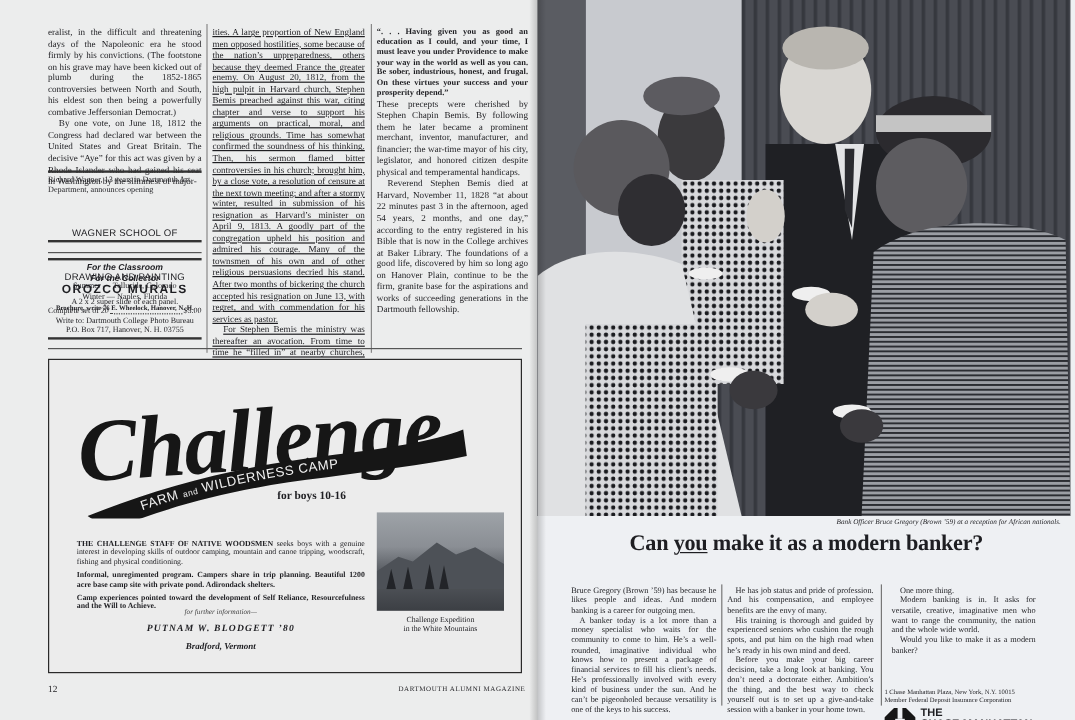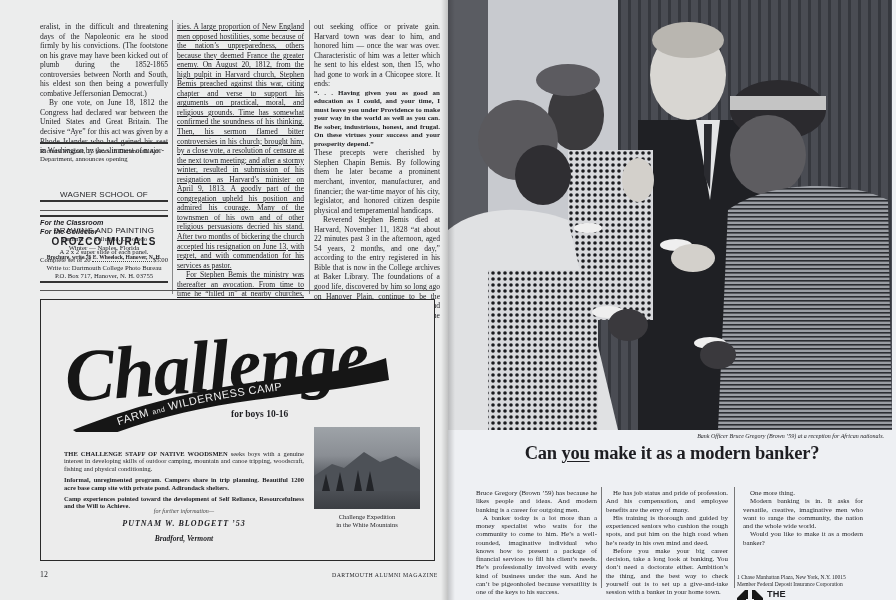--- a/index.html
+++ b/index.html
@@ -22,21 +22,21 @@
 
   .rule { position: absolute; height: 1px; background: #555; }
   .rule.thick { height: 2px; background: #333; }
 
   .ad-wagner { position: absolute; left: 40px; top: 147px; width: 128px; font-size: 6.8px; line-height: 8.2px; text-align: left; }
   .ad-wagner .hd { font-family: "Liberation Sans", sans-serif; font-size: 8px; line-height: 9px; text-align: center; letter-spacing: 0.2px; margin-top: 27px; }
   .ad-wagner .c { text-align: center; }
   .ad-wagner .b { font-size: 5.6px; font-weight: bold; text-align: center; margin-top: 1px; }
 
   .ad-orozco { position: absolute; left: 40px; top: 219px; width: 128px; font-size: 6.7px; line-height: 8px; }
-  .ad-orozco .it { font-family: "Liberation Sans", sans-serif; font-style: italic; font-weight: bold; font-size: 7.2px; line-height: 8.6px; text-align: left; }
+  .ad-orozco .it { font-family: "Liberation Sans", sans-serif; font-style: italic; font-weight: bold; font-size: 7.2px; line-height: 8.6px; text-align: center; }
   .ad-orozco .big { font-family: "Liberation Sans", sans-serif; font-weight: bold; font-size: 10px; line-height: 12px; text-align: center; letter-spacing: 1.2px; }
   .ad-orozco .c { text-align: center; }
   .ad-orozco .row { display: flex; justify-content: space-between; }
   .ad-orozco .dots { flex: 1; border-bottom: 1px dotted #444; margin: 0 1px 2px; }
 
   .ad-camp { position: absolute; left: 40px; top: 299px; width: 395px; height: 262px; border: 1.5px solid #2a2a2a; background: #ececec; }
   .camp-logo { position: absolute; left: 10px; top: 2px; width: 360px; height: 130px; }
   .camp-boys { position: absolute; left: 190px; top: 109px; font-size: 9.5px; font-weight: bold; }
   .camp-photo { position: absolute; left: 273px; top: 127px; width: 106px; height: 82px; background: linear-gradient(180deg,#9ea3a8 0%, #8a8e94 35%, #585c62 60%, #3c3f44 100%); overflow: hidden; }
   .camp-photo .mtn { position: absolute; left: 0; bottom: 18px; width: 106px; height: 45px; }
@@ -82,21 +82,20 @@
       <p>eralist, in the difficult and threatening days of the Napoleonic era he stood firmly by his convictions. (The footstone on his grave may have been kicked out of plumb during the 1852-1865 controversies between North and South, his eldest son then being a powerfully combative Jeffersonian Democrat.)</p>
       <p class="ind">By one vote, on June 18, 1812 the Congress had declared war between the United States and Great Britain. The decisive “Aye” for this act was given by a Rhode Islander who had gained his seat in Washington by the slimmest of major-</p>
     </div>
 
     <div class="col col2">
       <p>ities. A large proportion of New England men opposed hostilities, some because of the nation’s unpreparedness, others because they deemed France the greater enemy. On August 20, 1812, from the high pulpit in Harvard church, Stephen Bemis preached against this war, citing chapter and verse to support his arguments on practical, moral, and religious grounds. Time has somewhat confirmed the soundness of his thinking. Then, his sermon flamed bitter controversies in his church; brought him, by a close vote, a resolution of censure at the next town meeting; and after a stormy winter, resulted in submission of his resignation as Harvard’s minister on April 9, 1813. A goodly part of the congregation upheld his position and admired his courage. Many of the townsmen of his own and of other religious persuasions decried his stand. After two months of bickering the church accepted his resignation on June 13, with regret, and with commendation for his services as pastor.</p>
       <p class="ind">For Stephen Bemis the ministry was thereafter an avocation. From time to time he “filled in” at nearby churches, but he devoted most of his time to husbandry, farming his acres, helping to educate the young, working for civic betterment, and engaging in politics with-</p>
     </div>
 
     <div class="col col3">
-      <p>out seeking office or private gain. Harvard town was dear to him, and honored him — once the war was over. Characteristic of him was a letter which he sent to his eldest son, then 15, who had gone to work in a Chicopee store. It ends:</p>
       <p class="quote">“. . . Having given you as good an education as I could, and your time, I must leave you under Providence to make your way in the world as well as you can. Be sober, industrious, honest, and frugal. On these virtues your success and your prosperity depend.”</p>
       <p>These precepts were cherished by Stephen Chapin Bemis. By following them he later became a prominent merchant, inventor, manufacturer, and financier; the war-time mayor of his city, legislator, and honored citizen despite physical and temperamental handicaps.</p>
       <p class="ind">Reverend Stephen Bemis died at Harvard, November 11, 1828 “at about 22 minutes past 3 in the afternoon, aged 54 years, 2 months, and one day,” according to the entry registered in his Bible that is now in the College archives at Baker Library. The foundations of a good life, discovered by him so long ago on Hanover Plain, continue to be the firm, granite base for the aspirations and works of succeeding generations in the Dartmouth fellowship.</p>
     </div>
 
     <div class="rule" style="left:172px;top:20px;width:1px;height:274px;background:#888;"></div>
     <div class="rule" style="left:309px;top:20px;width:1px;height:274px;background:#888;"></div>
 
     <div class="rule thick" style="left:40px;top:142px;width:128px;"></div>
     <div class="ad-wagner">
@@ -151,21 +150,21 @@
         <div>in the White Mountains</div>
       </div>
 
       <div class="camp-body">
         <p><span>THE CHALLENGE STAFF OF NATIVE WOODSMEN</span><span style="font-weight:normal"> seeks boys with a genuine interest in developing skills of outdoor camping, mountain and canoe tripping, woodscraft, fishing and physical conditioning.</span></p>
         <p>Informal, unregimented program. Campers share in trip planning. Beautiful 1200 acre base camp site with private pond. Adirondack shelters.</p>
         <p>Camp experiences pointed toward the development of Self Reliance, Resourcefulness and the Will to Achieve.</p>
       </div>
       <div class="camp-foot">
         <div class="f1">for further information—</div>
-        <div class="f2">PUTNAM W. BLODGETT ’53</div>
+        <div class="f2">PUTNAM W. BLODGETT ’80</div>
         <div class="f3">Bradford, Vermont</div>
       </div>
     </div>
 
     <div class="folio-num">12</div>
     <div class="folio-mag">DARTMOUTH ALUMNI MAGAZINE</div>
   </div>
 
   <div class="page-right"></div>
 

